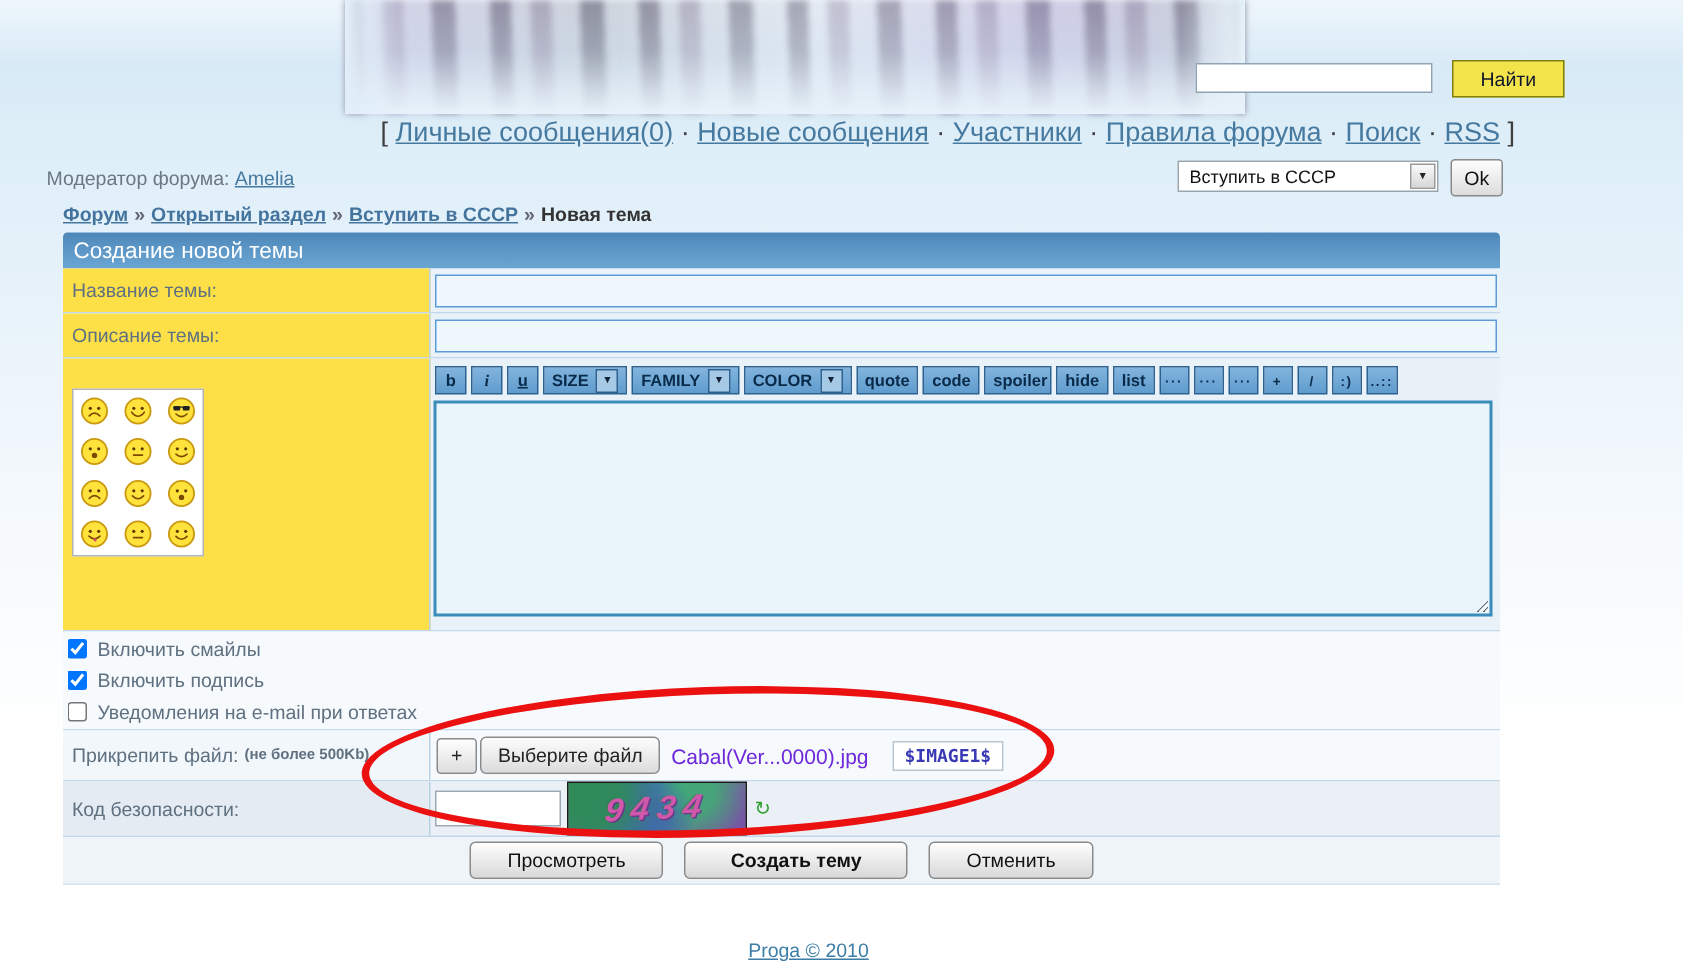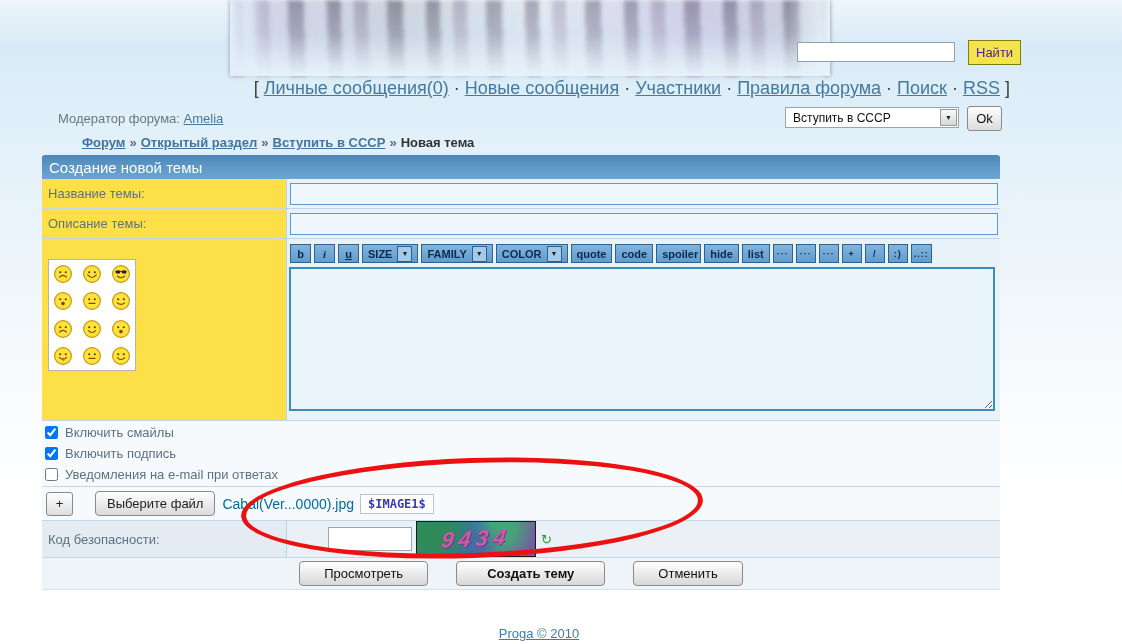--- a/index.html
+++ b/index.html
@@ -14,30 +14,30 @@
        linear-gradient(90deg, rgba(150,125,190,.28), rgba(95,92,112,.22) 28%, rgba(205,205,220,.28) 52%, rgba(142,112,182,.30) 78%, rgba(95,92,112,.26)),
        repeating-linear-gradient(88deg, rgba(98,95,115,.60) 0 14px, rgba(236,242,248,.12) 14px 27px, rgba(152,145,168,.55) 27px 41px, rgba(240,244,249,.10) 41px 60px, rgba(74,72,92,.50) 60px 76px, rgba(242,246,250,.12) 76px 99px);
      filter:blur(2px);}
   .banner::after{content:'';position:absolute;inset:0;
      background:
        linear-gradient(90deg,#e2eff9 0%,rgba(226,239,249,0) 7%,rgba(226,239,249,0) 93%,#e7f2fa 100%),
        linear-gradient(180deg,rgba(226,239,249,0) 0%,rgba(228,240,250,.25) 45%,rgba(231,242,250,.75) 80%,#e7f2fa 100%);}
 
   
   .search-input{position:absolute;left:797px;top:42px;width:150px;height:18px;border:1px solid #8fa3b5;background:#fff;font-size:12px;padding:0 3px;}
-  .find-btn{position:absolute;left:968px;top:40px;height:23px;padding:0 7px;background:#f3e44b;border:1px solid #7e7e12;font-size:13px;color:#4c1d95;cursor:pointer;display:flex;align-items:center;}
+  .find-btn{position:absolute;left:968px;top:40px;height:23px;padding:0 18px;background:#f3e44b;border:1px solid #7e7e12;font-size:13px;color:#0f172a;cursor:pointer;display:flex;align-items:center;}
   .top-nav{position:absolute;left:0;top:78px;width:1010px;text-align:right;font-size:18px;color:#3f3f3f;}
   .top-nav a{color:#46799f;text-decoration:underline;}
-  .moder{position:absolute;left:58px;top:111px;font-size:13px;color:#6b7785;}
+  .moder{position:absolute;left:31px;top:111px;font-size:13px;color:#6b7785;}
   .moder a{color:#46799f;text-decoration:underline;}
   .join{position:absolute;left:785px;top:107px;width:174px;height:21px;background:#fff;border:1px solid #98a4ae;display:flex;align-items:center;box-sizing:border-box;cursor:pointer;}
   .join-label{flex:1;padding-left:7px;font-size:12px;color:#111;white-space:nowrap;overflow:hidden;}
   .join-arrow{width:17px;height:17px;margin-right:1px;background:linear-gradient(#fafafa,#d6d6d6);border:1px solid #9a9a9a;font-size:7px;color:#222;display:flex;align-items:center;justify-content:center;box-sizing:border-box;}
   .ok-btn{position:absolute;left:967px;top:106px;width:33px;height:23px;border:1px solid #8a8a8a;border-radius:3px;background:linear-gradient(#fefefe,#dcdcdc);font-size:13px;color:#111;display:flex;align-items:center;justify-content:center;cursor:pointer;}
-  .crumbs{position:absolute;left:42px;top:135px;font-size:13px;color:#667;margin-left:40px;}
+  .crumbs{position:absolute;left:42px;top:135px;font-size:13px;color:#667;}
   .crumbs a{color:#44749e;font-weight:bold;text-decoration:underline;}
   .crumbs .sep{color:#667;font-weight:bold;padding:0 4px;}
   .crumbs .cur{color:#333;font-weight:bold;}
 
   
   .form{position:absolute;left:42px;top:155px;width:958px;font-size:13px;}
   .form-header{height:24px;border-radius:3px 3px 0 0;display:flex;align-items:center;padding-left:7px;color:#fff;font-size:15px;
      background:linear-gradient(180deg,#4d87b7 0%,#5c96c6 45%,#6ba5d2 100%);box-sizing:border-box;}
   .row{display:flex;border-bottom:1px solid #c2d8ea;background:#e9f2f9;box-sizing:border-box;}
   .lbl{width:245px;flex:0 0 245px;background:#fde047;border-right:1px solid #b9d2e6;color:#5f7080;box-sizing:border-box;padding-left:6px;}
@@ -61,36 +61,36 @@
   textarea.msg{width:706px;height:144px;border:2px solid #3b8cba;background:#e9f5fb;resize:both;box-sizing:border-box;outline:none;font-family:"Liberation Sans",sans-serif;}
   .r-opts{height:66px;background:#f6fafd;}
   .r-opts .lbl{background:#f1f7fb;display:flex;align-items:center;}
   .opts-val{flex-direction:column;align-items:flex-start;justify-content:center;gap:2px;}
   .opt-line{display:flex;align-items:center;height:19px;color:#5f7080;}
   .opt-line input{width:13px;height:13px;margin:0 7px 0 1px;}
   .r-attach{height:34px;background:#f6fafd;}
   .r-attach .lbl{background:#f1f7fb;display:flex;align-items:center;}
   .note{font-size:10px;font-weight:bold;margin-left:4px;color:#5f7080;}
   .plus-btn{width:25px;height:22px;border:1px solid #8a8a8a;border-radius:3px;background:linear-gradient(#fefefe,#dedede);font-size:13px;color:#222;display:flex;align-items:center;justify-content:center;cursor:pointer;margin-left:2px;}
-  .file-btn{height:23px;padding:0 11px;border:1px solid #8a8a8a;border-radius:4px;background:linear-gradient(#fdfdfd,#dbdbdb);font-size:13px;color:#222;display:flex;align-items:center;cursor:pointer;margin-left:22px;}
-  .filename{font-size:14px;color:#0369a1;margin-left:7px;white-space:nowrap;}
-  .bbcode{margin-left:6px;border:1px solid #b9c6d2;background:#fff;padding:2px 7px;font-family:"DejaVu Sans Mono","Liberation Mono",monospace;font-size:12px;color:#3939b5;font-weight:bold;}
-  .r-captcha{height:37px;background:#eaf0f6;gap:38px;}
+  .file-btn{height:23px;padding:0 11px;border:1px solid #8a8a8a;border-radius:4px;background:linear-gradient(#fdfdfd,#dbdbdb);font-size:13px;color:#222;display:flex;align-items:center;cursor:pointer;margin-left:2px;}
+  .filename{font-size:14px;color:#6d28d9;margin-left:7px;white-space:nowrap;}
+  .bbcode{margin-left:16px;border:1px solid #b9c6d2;background:#fff;padding:2px 7px;font-family:"DejaVu Sans Mono","Liberation Mono",monospace;font-size:12px;color:#3939b5;font-weight:bold;}
+  .r-captcha{height:37px;background:#eaf0f6;}
   .r-captcha .lbl{background:#e4ebf2;display:flex;align-items:center;}
   .captcha-input{width:78px;height:20px;border:1px solid #9aa8b5;background:#fff;margin-left:1px;}
   .captcha-img{width:118px;height:34px;border:1px solid #1a1a1a;margin-left:4px;position:relative;overflow:hidden;flex:0 0 auto;
      background:
        radial-gradient(circle at 15% 30%, rgba(46,139,87,.9) 0 16%, transparent 42%),
        radial-gradient(circle at 45% 75%, rgba(65,105,170,.85) 0 18%, transparent 46%),
        radial-gradient(circle at 72% 22%, rgba(60,179,113,.8) 0 14%, transparent 40%),
        radial-gradient(circle at 90% 70%, rgba(122,82,168,.85) 0 16%, transparent 44%),
        linear-gradient(120deg,#3f8f5f,#3e6fae 45%,#52a06c 75%,#6a5aa0);}
   .captcha-digits{position:absolute;inset:0;display:flex;align-items:center;justify-content:center;font-size:22px;font-weight:bold;font-style:italic;color:#d058ab;letter-spacing:5px;text-shadow:1px 1px 0 #6a3a8a,-1px 0 0 rgba(60,120,60,.6);transform:skewX(-10deg) rotate(-3deg);}
   .refresh{color:#2e9e2e;font-size:13px;margin-left:5px;cursor:pointer;}
-  .r-btns{height:31px;background:#eff4f8;display:flex;align-items:center;justify-content:center;gap:28px;border-bottom:1px solid #d5e2ec;}
+  .r-btns{height:31px;background:#eff4f8;display:flex;align-items:center;justify-content:center;gap:14px;border-bottom:1px solid #d5e2ec;}
   .btn{height:23px;border:1px solid #8a8a8a;border-radius:4px;background:linear-gradient(#fefefe,#d8d8d8);font-size:13px;color:#111;display:flex;align-items:center;justify-content:center;padding:0 24px;cursor:pointer;}
   .btn.primary{font-weight:bold;padding:0 30px;}
 
   .red-ellipse{position:absolute;left:241px;top:458px;width:452px;height:90px;border:5px solid #ec1111;border-radius:50%;transform:rotate(-2deg);pointer-events:none;z-index:50;}
 
   .footer{position:absolute;left:42px;top:626px;width:958px;text-align:center;font-size:13px;}
   .footer a{color:#3c7ea6;text-decoration:underline;padding-left:36px;}
 </style>
 </head>
 <body>
@@ -288,20 +288,24 @@
             <span data-name="option-label-2">Включить подпись</span>
           </label>
           <label class="opt-line" data-name="option-line-3">
             <input type="checkbox" data-name="option-checkbox-3" style="">
             <span data-name="option-label-3">Уведомления на e-mail при ответах</span>
           </label>
         </div>
     </div>
 
     <div class="row r-attach" data-name="attach-row">
+      <div class="lbl" data-name="attach-label-cell">
+        <span data-name="attach-label">Прикрепить файл:</span>
+        <span class="note" data-name="attach-size-note">(не более 500Kb)</span>
+      </div>
       <div class="val">
         <div class="plus-btn" data-name="add-attachment-button">+</div>
         <div class="file-btn" data-name="choose-file-button">Выберите файл</div>
         <span class="filename" data-name="attached-filename">Cabal(Ver...0000).jpg</span>
         <span class="bbcode" data-name="attachment-bbcode-tag">$IMAGE1$</span>
       </div>
     </div>
 
     <div class="row r-captcha" data-name="captcha-row">
       <div class="lbl" data-name="captcha-label">Код безопасности:</div>

